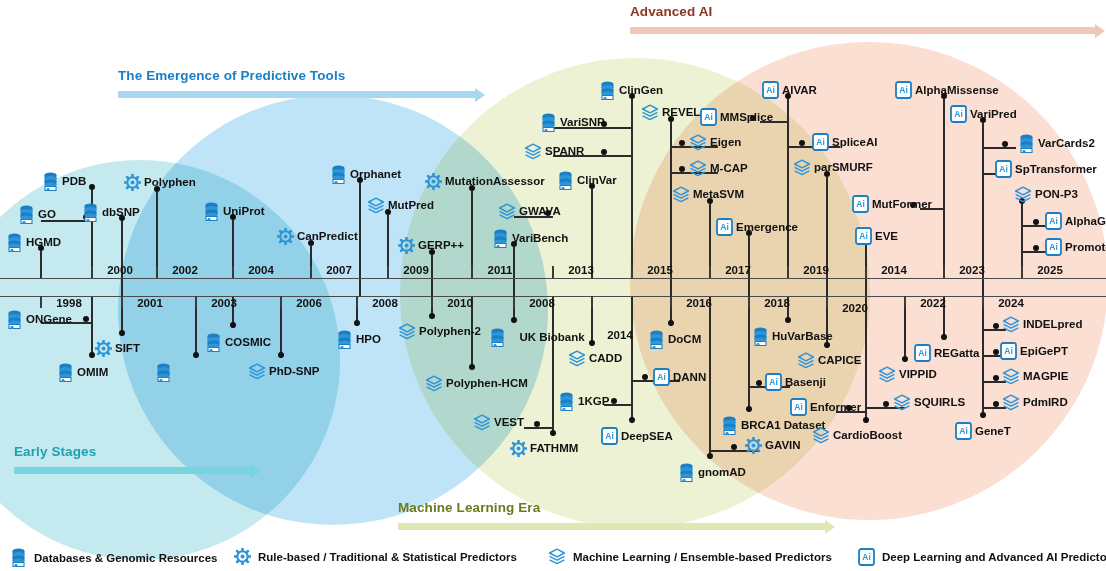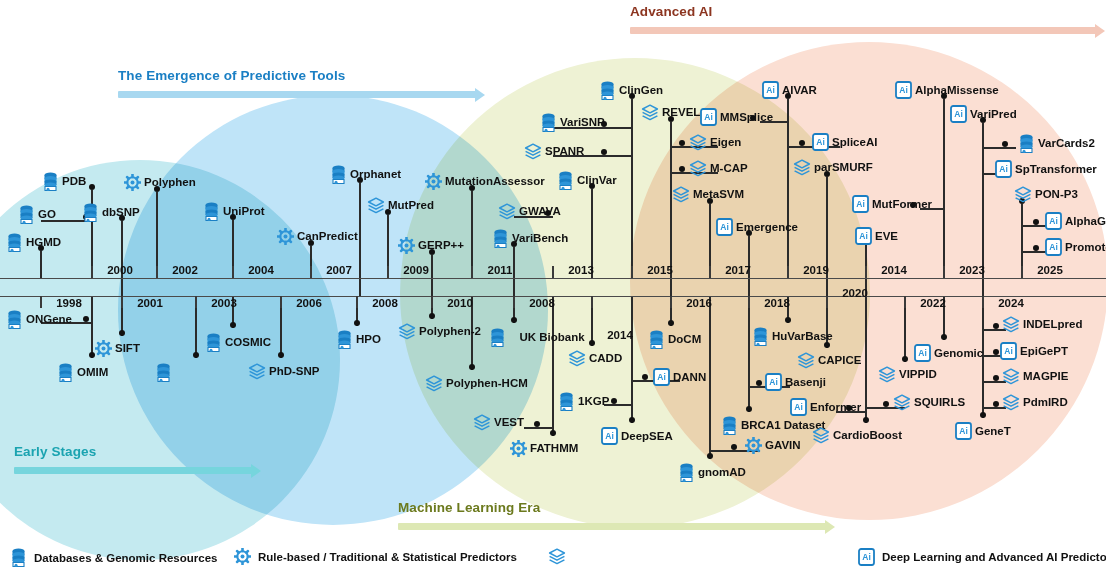--- a/index.html
+++ b/index.html
@@ -217,21 +217,21 @@
       <div class="yr" style="left: 460px; top: 297px;">2010</div>
       <div class="tick" style="left: 513.2px; top: 296px; height: 12px;"></div>
       <div class="yr" style="left: 542px; top: 297px;">2008</div>
       <div class="tick" style="left: 591.2px; top: 296px; height: 12px;"></div>
       <div class="yr" style="left: 620px; top: 297px; margin-top: 32px;">2014</div>
       <div class="tick" style="left: 670.2px; top: 296px; height: 12px;"></div>
       <div class="yr" style="left: 699px; top: 297px;">2016</div>
       <div class="tick" style="left: 748.2px; top: 296px; height: 12px;"></div>
       <div class="yr" style="left: 777px; top: 297px;">2018</div>
       <div class="tick" style="left: 826.2px; top: 296px; height: 12px;"></div>
-      <div class="yr" style="left: 855px; top: 287px;">2020</div>
+      <div class="yr" style="left: 855px; top: 302px;">2020</div>
       <div class="tick" style="left: 904.2px; top: 296px; height: 12px;"></div>
       <div class="yr" style="left: 933px; top: 297px;">2022</div>
       <div class="tick" style="left: 982.2px; top: 296px; height: 12px;"></div>
       <div class="yr" style="left: 1011px; top: 297px;">2024</div>
     </div>
   <div id="nodes-layer">
       <div class="node" style="left: 6px; top: 233px;">
         <span class="ico">
           <svg width="17" height="19" viewBox="0 0 17 19">
             <ellipse cx="8.5" cy="3" rx="6" ry="2.4" fill="#1a7fc4"></ellipse>
@@ -1016,21 +1016,21 @@
         </span>
         <span class="lbl">SQUIRLS</span>
       </div>
       <div class="node" style="left: 914px; top: 344px;">
         <span class="ico">
           <svg width="17" height="18" viewBox="0 0 17 18">
             <rect x="1" y="1" width="15" height="16" rx="2.2" fill="#fff" stroke="#1a7fc4" stroke-width="1.8"></rect>
             <text x="8.5" y="12.4" font-family="Liberation Sans, sans-serif" font-size="8.5" font-weight="bold" fill="#2e95d8" text-anchor="middle">Ai</text>
           </svg>
         </span>
-        <span class="lbl">Genomic</span>
+        <span class="lbl">REGatta</span>
       </div>
       <div class="node" style="left: 955px; top: 422px;">
         <span class="ico">
           <svg width="17" height="18" viewBox="0 0 17 18">
             <rect x="1" y="1" width="15" height="16" rx="2.2" fill="#fff" stroke="#1a7fc4" stroke-width="1.8"></rect>
             <text x="8.5" y="12.4" font-family="Liberation Sans, sans-serif" font-size="8.5" font-weight="bold" fill="#2e95d8" text-anchor="middle">Ai</text>
           </svg>
         </span>
         <span class="lbl">GeneT</span>
       </div>
@@ -1119,20 +1119,21 @@
         <span class="lt">Rule-based / Traditional &amp; Statistical Predictors</span>
       </div>
       <div class="legend-item" style="position: absolute; left: 548px; top: 2px;">
         <span class="ico">
           <svg width="18" height="17" viewBox="0 0 18 17">
             <path d="M9 1.2 16.4 5 9 8.8 1.6 5Z" fill="none" stroke="#2e95d8" stroke-width="1.5" stroke-linejoin="round"></path>
             <path d="M1.6 8.4 9 12.2 16.4 8.4" fill="none" stroke="#2e95d8" stroke-width="1.5" stroke-linejoin="round"></path>
             <path d="M1.6 11.8 9 15.6 16.4 11.8" fill="none" stroke="#2e95d8" stroke-width="1.5" stroke-linejoin="round"></path>
           </svg>
         </span>
+        <span class="lt">Machine Learning / Ensemble-based Predictors</span>
       </div>
       <div class="legend-item" style="position: absolute; left: 858px; top: 2px;">
         <span class="ico">
           <svg width="17" height="18" viewBox="0 0 17 18">
             <rect x="1" y="1" width="15" height="16" rx="2.2" fill="#fff" stroke="#1a7fc4" stroke-width="1.8"></rect>
             <text x="8.5" y="12.4" font-family="Liberation Sans, sans-serif" font-size="8.5" font-weight="bold" fill="#2e95d8" text-anchor="middle">Ai</text>
           </svg>
         </span>
         <span class="lt">Deep Learning and Advanced AI Predictors</span>
       </div>

